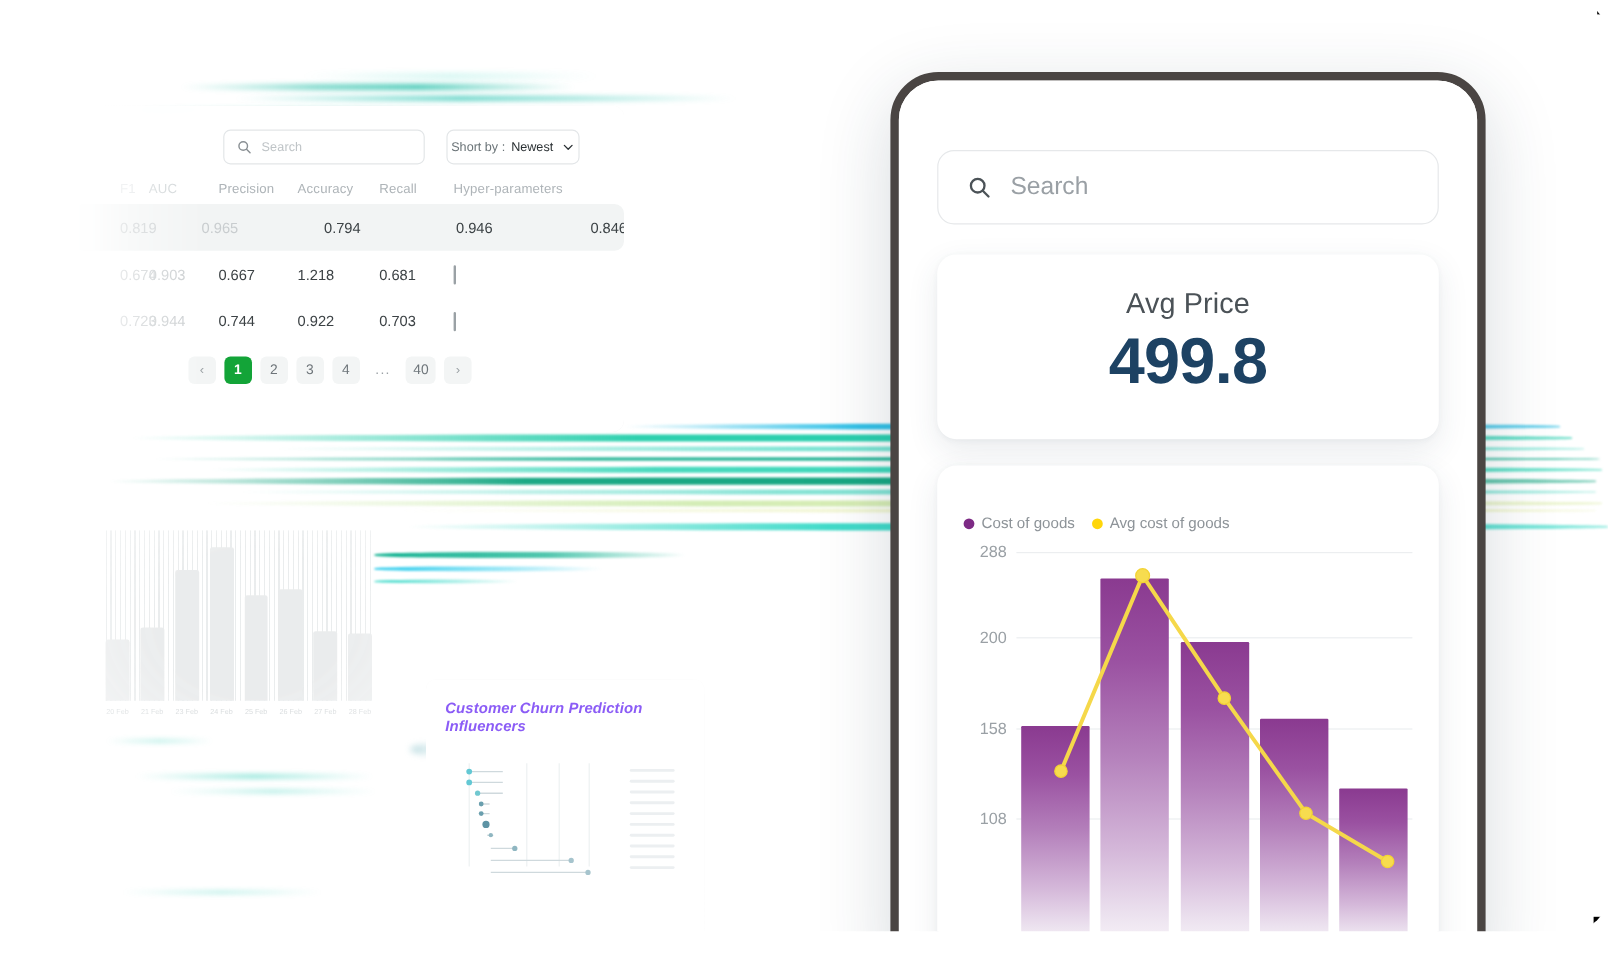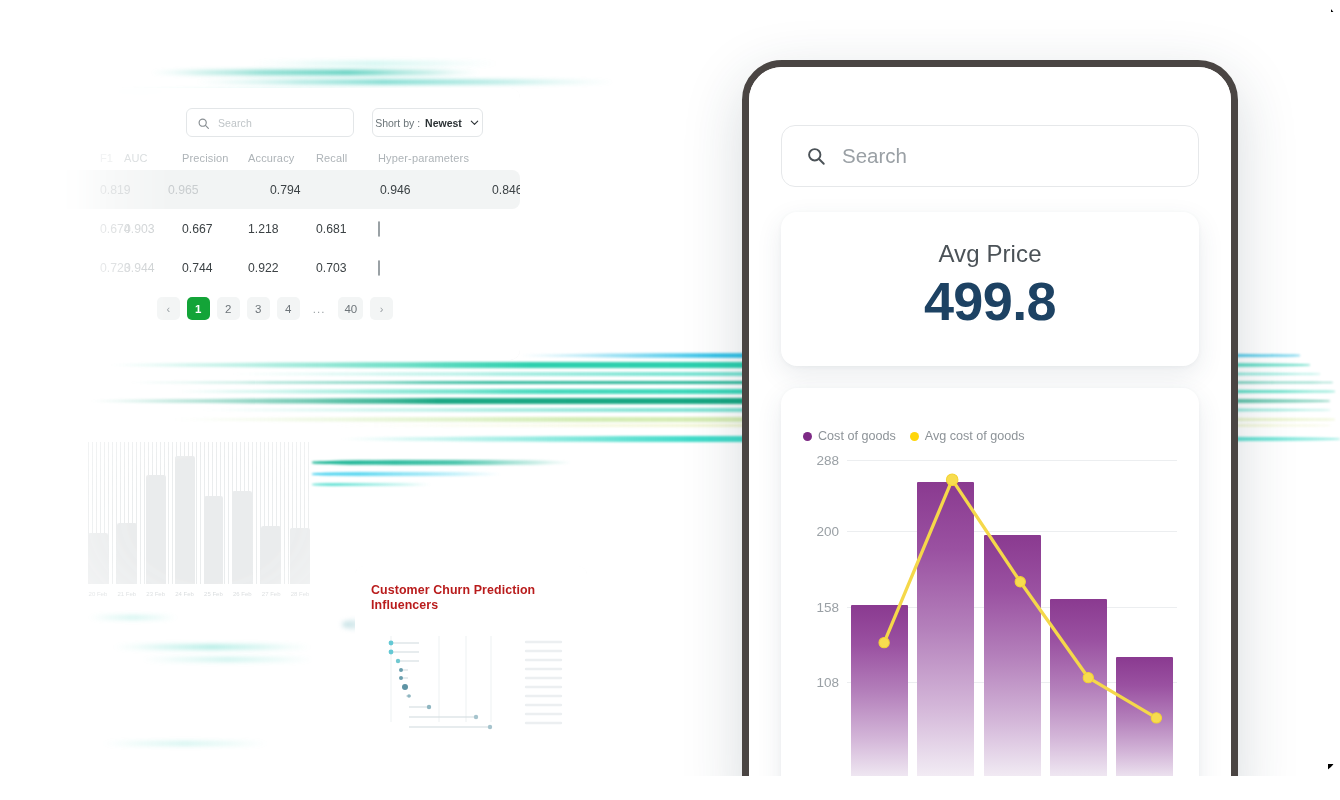--- a/index.html
+++ b/index.html
@@ -111,21 +111,21 @@
   .search-box .ph { font-size: 10.5px; color:#bfc4c7; letter-spacing:.1px; }
   .sort-box {
     flex: 0 0 111px;
     height: 29px;
     border: 1px solid #e3e6e8;
     border-radius: 6px;
     display:flex; align-items:center; justify-content:center; gap:5px;
     font-size: 10.5px; color:#6b7478;
     background:#fff;
   }
-  .sort-box b { color:#2b3134; font-weight:700; }
+  .sort-box b { color:#2b3134; font-weight:400; }
   .chev { width:11px; height:11px; display:block; margin-left:2px; }
 
   .tc-head {
     display:flex; align-items:flex-end;
     padding: 15px 0 0 0;
     font-size: 11px; color:#aeb4b8; letter-spacing:.15px;
   }
   .tc-head .cell { text-align:left; }
   .tc-rows { margin-top: 6px; }
   .tc-row {
@@ -193,21 +193,21 @@
     background:#fff;
     border-radius: 9px;
     box-shadow: 0 10px 30px rgba(40,60,70,.10), 0 2px 6px rgba(40,60,70,.05);
     padding: 17px 16px 0 16px;
     -webkit-mask-image: linear-gradient(180deg, #000 0%, #000 72%, rgba(0,0,0,.55) 90%, rgba(0,0,0,.25) 100%);
     mask-image: linear-gradient(180deg, #000 0%, #000 72%, rgba(0,0,0,.55) 90%, rgba(0,0,0,.25) 100%);
     overflow: hidden;
   }
   .churn-title {
     font-size: 12.4px; font-weight: 700; line-height: 1.18;
-    color: #b91c1c; letter-spacing:.1px;
+    color: #8b5cf6; letter-spacing:.1px;font-style:italic;
   }
   .churn-plot { position:relative; margin-top: 22px; height: 122px; }
   .churn-plot svg { display:block; width:100%; height:100%; }
 
   
   .phone {
     position:absolute;
     left: 742px; top: 60px;
     width: 496px; height: 760px;
     border: 7px solid #4a4543;

